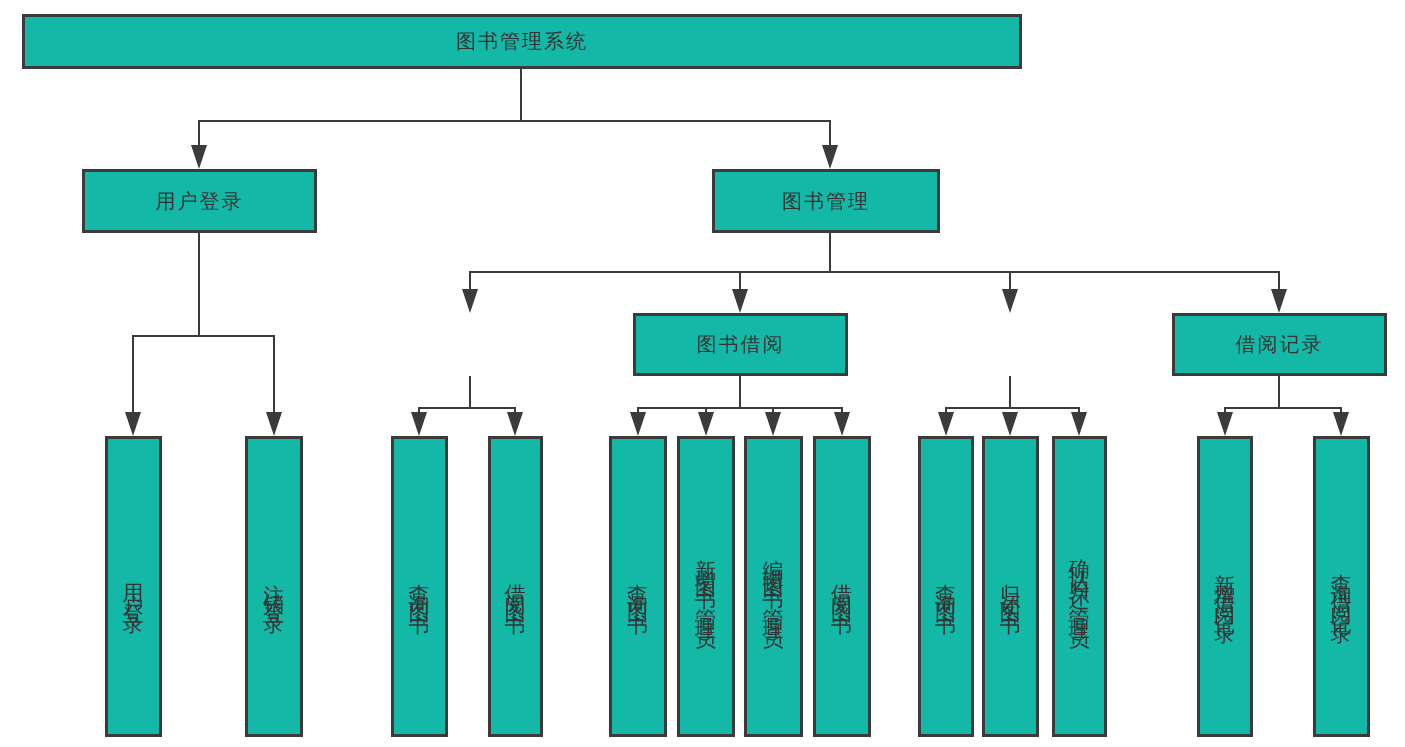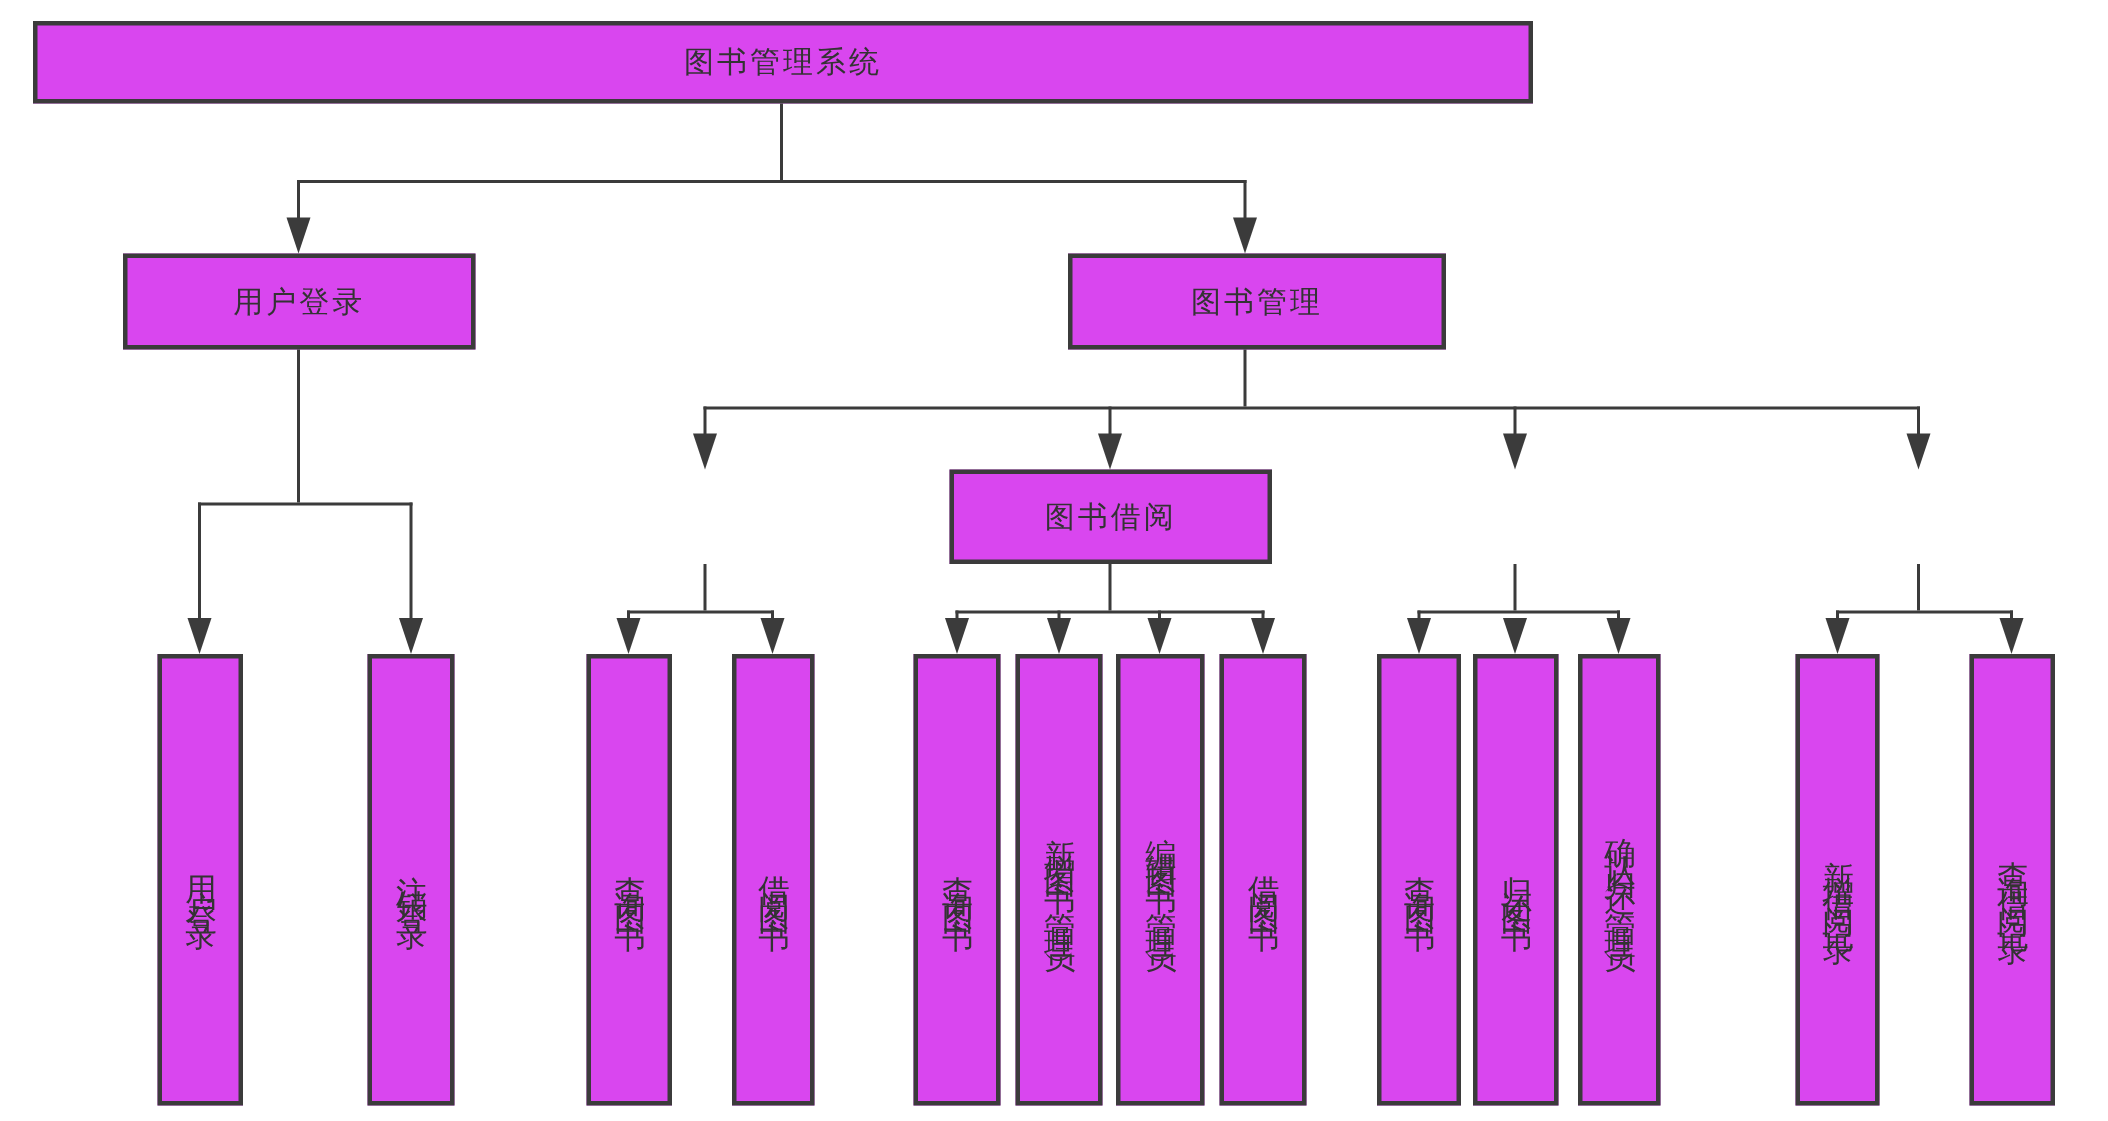--- a/index.html
+++ b/index.html
@@ -16,21 +16,21 @@
   .canvas {
     position: relative;
     width: 1405px;
     height: 747px;
     background: var(--background);
     overflow: hidden;
   }
   .node {
     position: absolute;
     border: 3px solid var(--line);
-    background: #d946ef;
+    background: #14b8a6;
     display: flex;
     align-items: center;
     justify-content: center;
     color: var(--text);
     font-size: 20px;
     letter-spacing: 2px;
     text-align: center;
   }
   .leaf span {
     writing-mode: vertical-rl;
@@ -62,26 +62,27 @@
 </style>
 </head>
 <body>
 
 <div class="canvas">
 
   <div class="node" style="left:22px; top:14px; width:1000px; height:55px;">图书管理系统</div>
 
   <div class="node" style="left:82px; top:169px; width:235px; height:64px;">用户登录</div>
 
-  <div class="node" style="left:712px; top:169px; width:252px; height:64px;">图书管理</div>
+  <div class="node" style="left:712px; top:169px; width:228px; height:64px;">图书管理</div>
 
 
   <div class="node" style="left:633px; top:313px; width:215px; height:63px;">图书借阅</div>
 
 
+  <div class="node" style="left:1172px; top:313px; width:215px; height:63px;">借阅记录</div>
 
   <div class="node leaf" style="left:105px; top:436px; width:57px; height:301px;">
     <span>用户登录</span>
   </div>
   <div class="node leaf" style="left:245px; top:436px; width:58px; height:301px;">
     <span>注销登录</span>
   </div>
 
   <div class="node leaf" style="left:391px; top:436px; width:57px; height:301px;">
     <span>查询图书</span>

